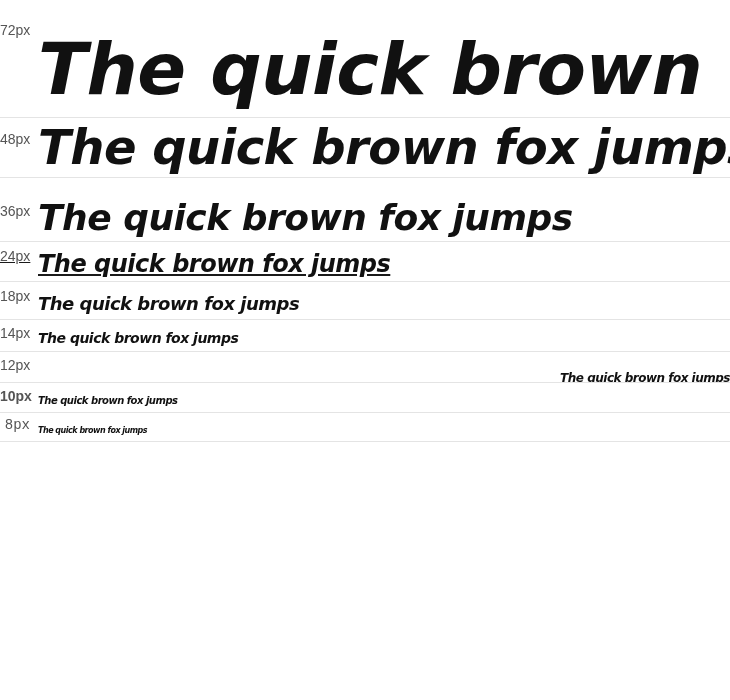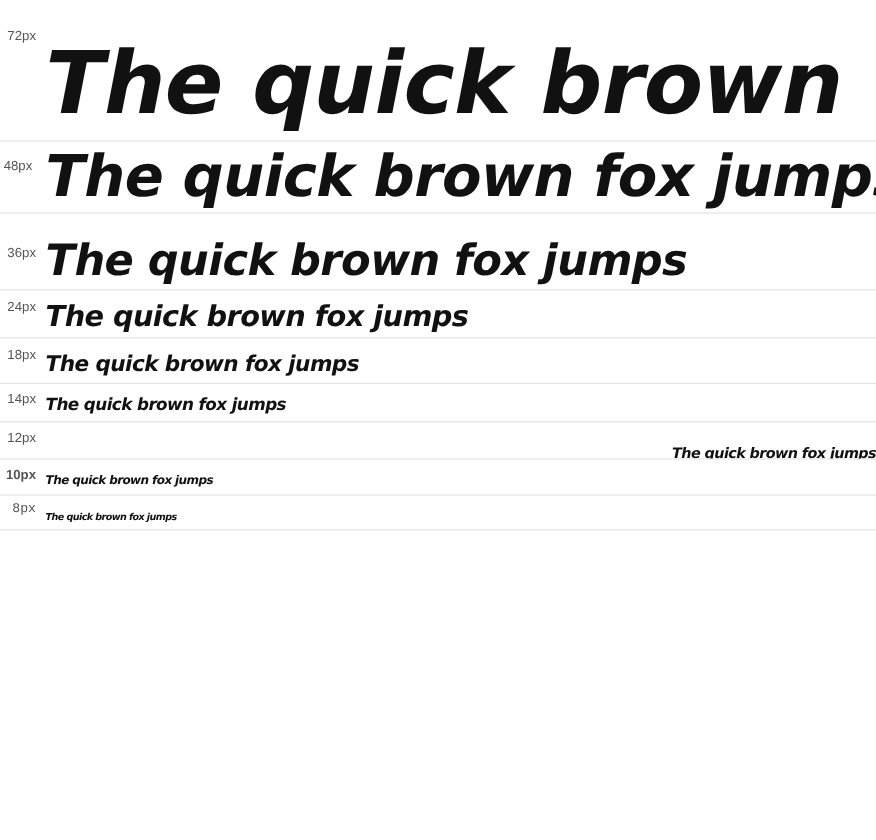--- a/index.html
+++ b/index.html
@@ -26,21 +26,21 @@
     box-sizing: border-box;
     overflow: hidden;
     width: 730px;
   }
   .size-label {
     width: 38px;
     min-width: 38px;
     padding-right: 8px;
     text-align: right;
     font-family: "Liberation Sans", sans-serif;
-    font-size: 11px;
+    font-size: 14px;
     line-height: 13px;
     color: #555555;
     box-sizing: border-box;
     align-self: flex-start;
   }
   .sample {
     flex: 1;
     white-space: nowrap;
     color: #111111;
     font-family: "DejaVu Sans", sans-serif;
@@ -56,21 +56,21 @@
   .row-72 .sample { font-size: 72px; padding-bottom: 12px; }
 
   .row-48 { height: 60px; }
   .row-48 .size-label { padding-top: 15px; text-align: center; }
   .row-48 .sample { font-size: 48px; padding-bottom: 6px; }
 
   .row-36 { height: 48px; margin-top: 16px; }
   .row-36 .size-label { padding-top: 11px; }
   .row-36 .sample { font-size: 36px; padding-bottom: 5px; }
 
-  .row-24 { height: 40px; }
+  .row-24 { height: 40px; text-decoration: underline; }
   .row-24 .size-label { padding-top: 8px; }
   .row-24 .sample { font-size: 24px; padding-bottom: 5px; }
 
   .row-18 { height: 38px; }
   .row-18 .size-label { padding-top: 8px; }
   .row-18 .sample { font-size: 18px; padding-bottom: 6px; }
 
   .row-14 { height: 32px; }
   .row-14 .size-label { padding-top: 7px; }
   .row-14 .sample { font-size: 14px; padding-bottom: 6px; }

